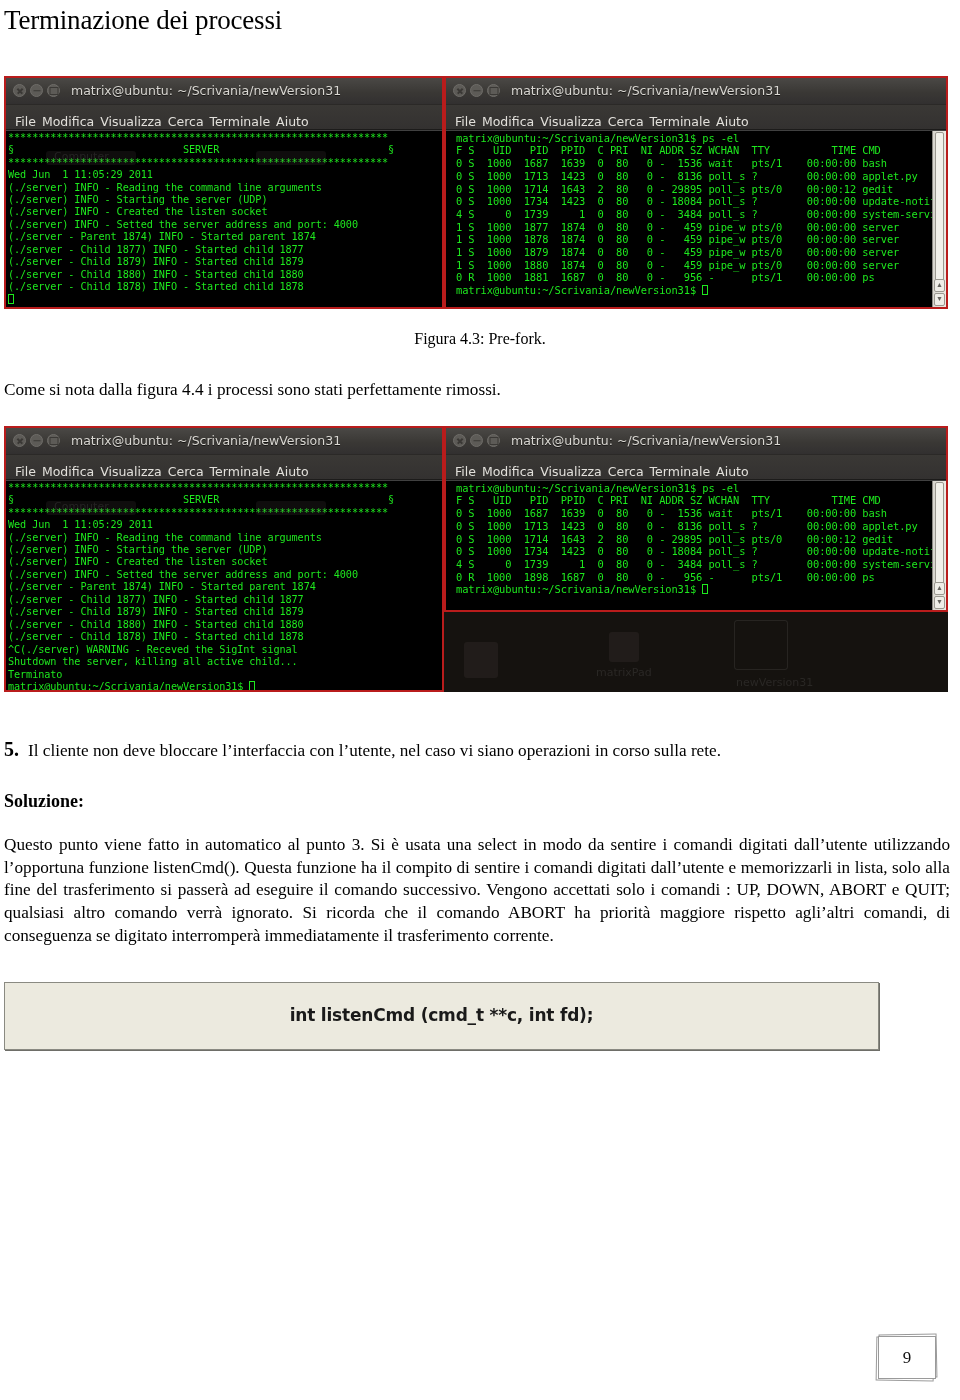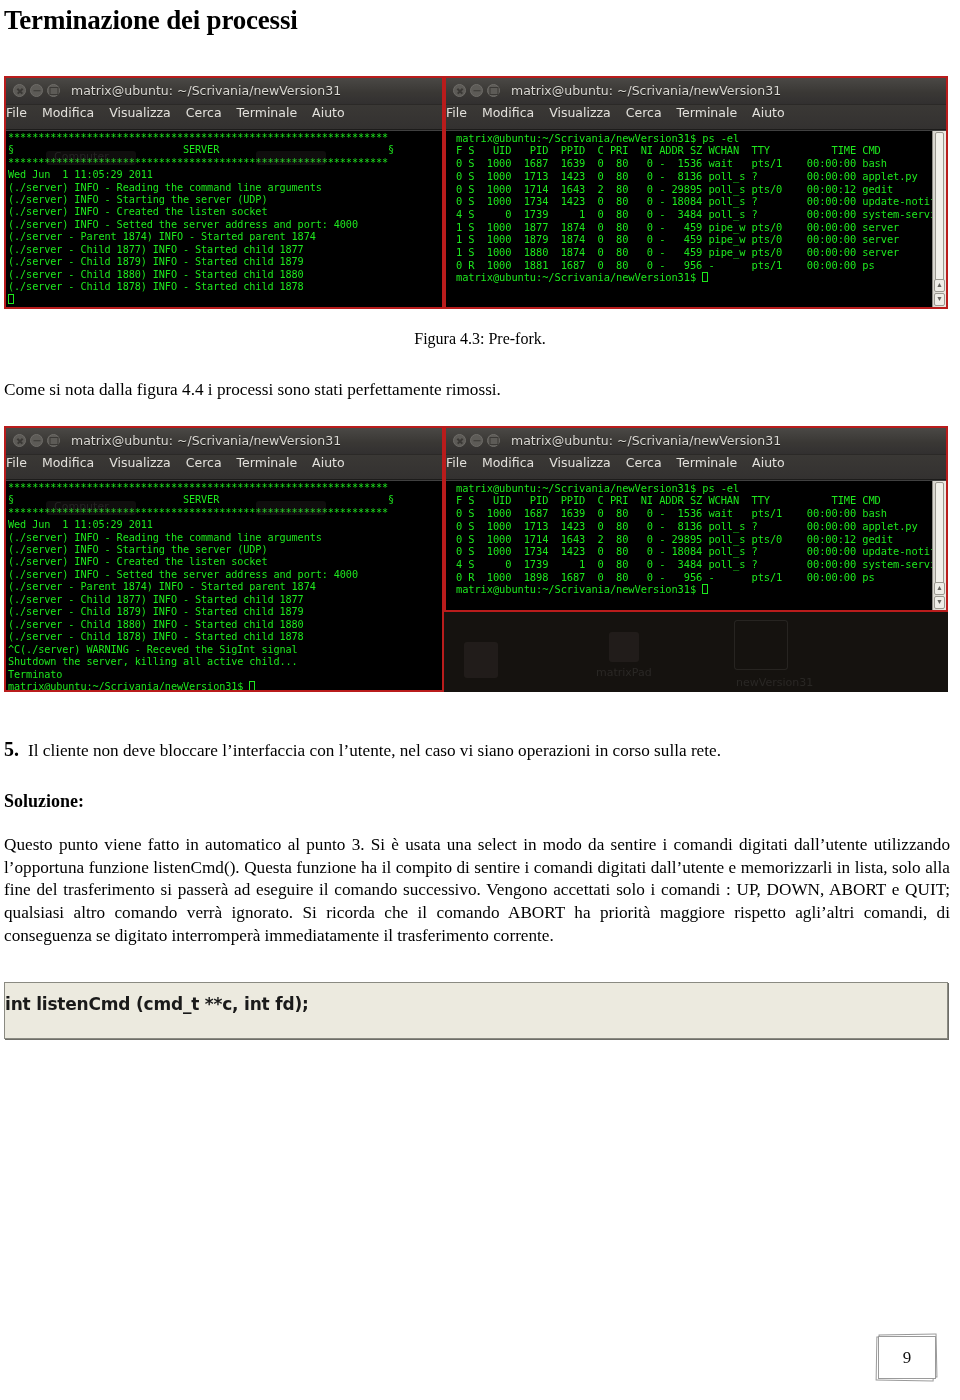--- a/index.html
+++ b/index.html
@@ -13,21 +13,21 @@
   }
   .page {
     position: relative;
     width: 960px; height: 1400px;
     padding: 0;
   }
 
   
   .doc-title {
     font-family: "Liberation Serif", serif;
-    font-weight: bold;
+    font-weight: normal;
     font-size: 27px;
     letter-spacing: -0.2px;
     margin: 0;
     padding: 6px 0 0 4px;
     line-height: 1.1;
   }
   .body-par {
     font-size: 17.2px;
     line-height: 1.33;
     text-align: justify;
@@ -126,22 +126,23 @@
     font-size: 12.5px;
     white-space: nowrap;
     overflow: hidden;
     text-shadow: 0 1px 0 rgba(0,0,0,.6);
   }
 
   .menubar {
     height: 25px;
     background: linear-gradient(to bottom, #3a3835 0%, #333130 100%);
     display: flex;
-    align-items: flex-start;
-    gap: 15px;
+    align-items: flex-end;
+    gap: 6px;
+    padding-left: 9px;
     border-bottom: 1px solid #1c1b1a;
   }
   .menubar .mi {
     color: #e2e0db;
     font-family: "DejaVu Sans", sans-serif;
     font-size: 12.5px;
     white-space: nowrap;
   }
 
   .screen {
@@ -211,26 +212,26 @@
   .desktop {
     position: absolute;
     left: 440px; top: 176px; width: 504px; bottom: 0;
     background: #15120f;
     overflow: hidden;
   }
 
   
   .codebox {
     margin: 0 0 0 4px;
-    width: 944px;
+    width: 875px;
     background: #eceadf;
     border: 1px solid #8a8a82;
     box-shadow: 1px 1px 0 #6e6e68;
-    text-align: left;
-    padding: 11px 0 24px 0;
+    text-align: center;
+    padding: 22px 0 24px 0;
   }
   .codebox .code {
     font-family: "DejaVu Sans", sans-serif;
     font-weight: bold;
     font-size: 17px;
     color: #1a1a1a;
     letter-spacing: -0.2px;
   }
 
   
@@ -328,20 +329,21 @@
       </div>
       <div class="screen ps">
         <pre>matrix@ubuntu:~/Scrivania/newVersion31$ ps -el</pre>
         <pre>F S   UID   PID  PPID  C PRI  NI ADDR SZ WCHAN  TTY          TIME CMD</pre>
         <pre>0 S  1000  1687  1639  0  80   0 -  1536 wait   pts/1    00:00:00 bash</pre>
         <pre>0 S  1000  1713  1423  0  80   0 -  8136 poll_s ?        00:00:00 applet.py</pre>
         <pre>0 S  1000  1714  1643  2  80   0 - 29895 poll_s pts/0    00:00:12 gedit</pre>
         <pre>0 S  1000  1734  1423  0  80   0 - 18084 poll_s ?        00:00:00 update-notifie</pre>
         <pre>4 S     0  1739     1  0  80   0 -  3484 poll_s ?        00:00:00 system-service</pre>
         <pre>1 S  1000  1877  1874  0  80   0 -   459 pipe_w pts/0    00:00:00 server</pre>
+        <pre>1 S  1000  1878  1874  0  80   0 -   459 pipe_w pts/0    00:00:00 server</pre>
         <pre>1 S  1000  1879  1874  0  80   0 -   459 pipe_w pts/0    00:00:00 server</pre>
         <pre>1 S  1000  1880  1874  0  80   0 -   459 pipe_w pts/0    00:00:00 server</pre>
         <pre>0 R  1000  1881  1687  0  80   0 -   956 -      pts/1    00:00:00 ps</pre>
         <pre><span>matrix@ubuntu:~/Scrivania/newVersion31$ </span><span class="cursor"></span></pre>
       </div>
       <div class="vscroll">
         <div class="thumb" style="top:1px;height:152px;"></div>
         <div class="arrow" style="bottom:15px;">▲</div>
         <div class="arrow" style="bottom:1px;">▼</div>
       </div>

